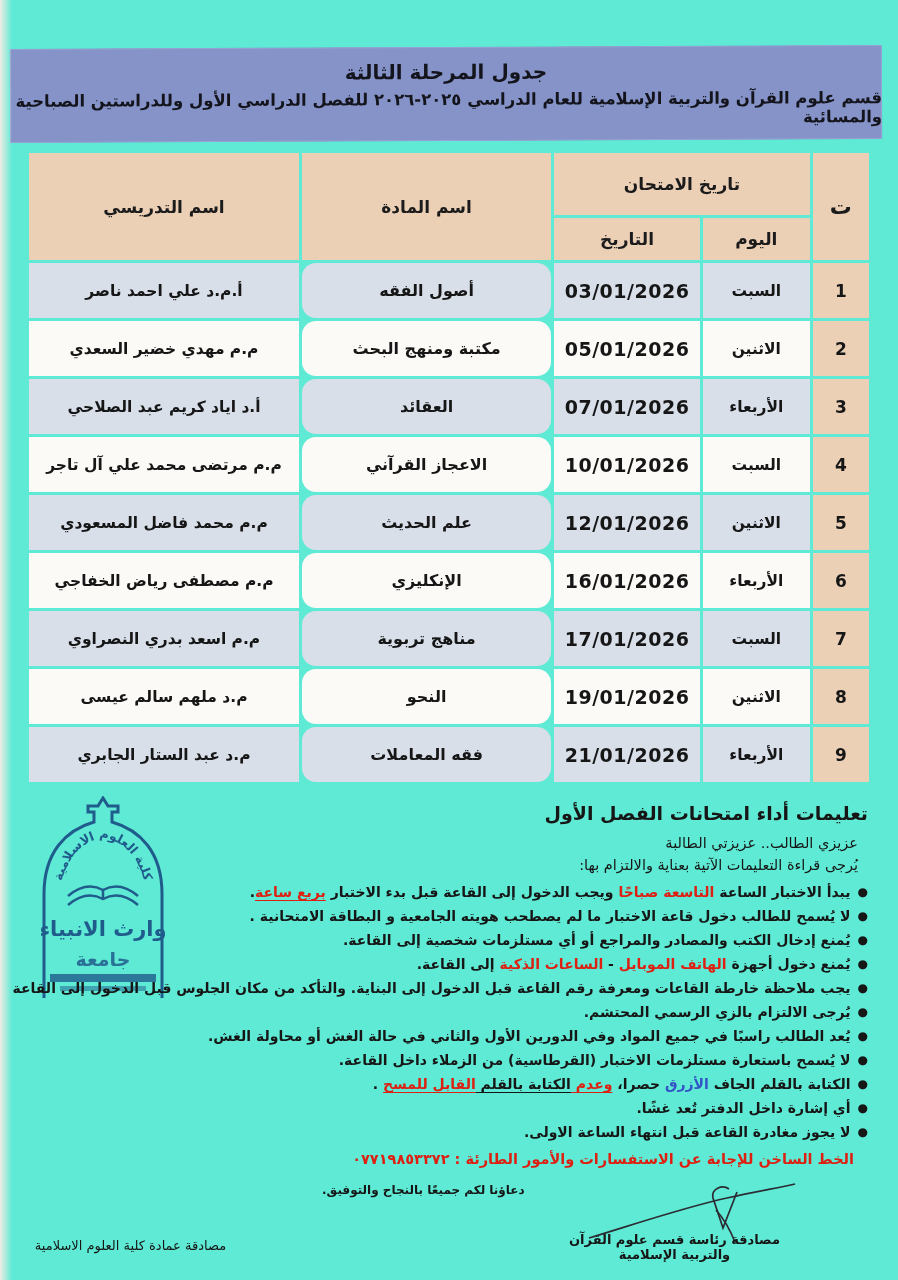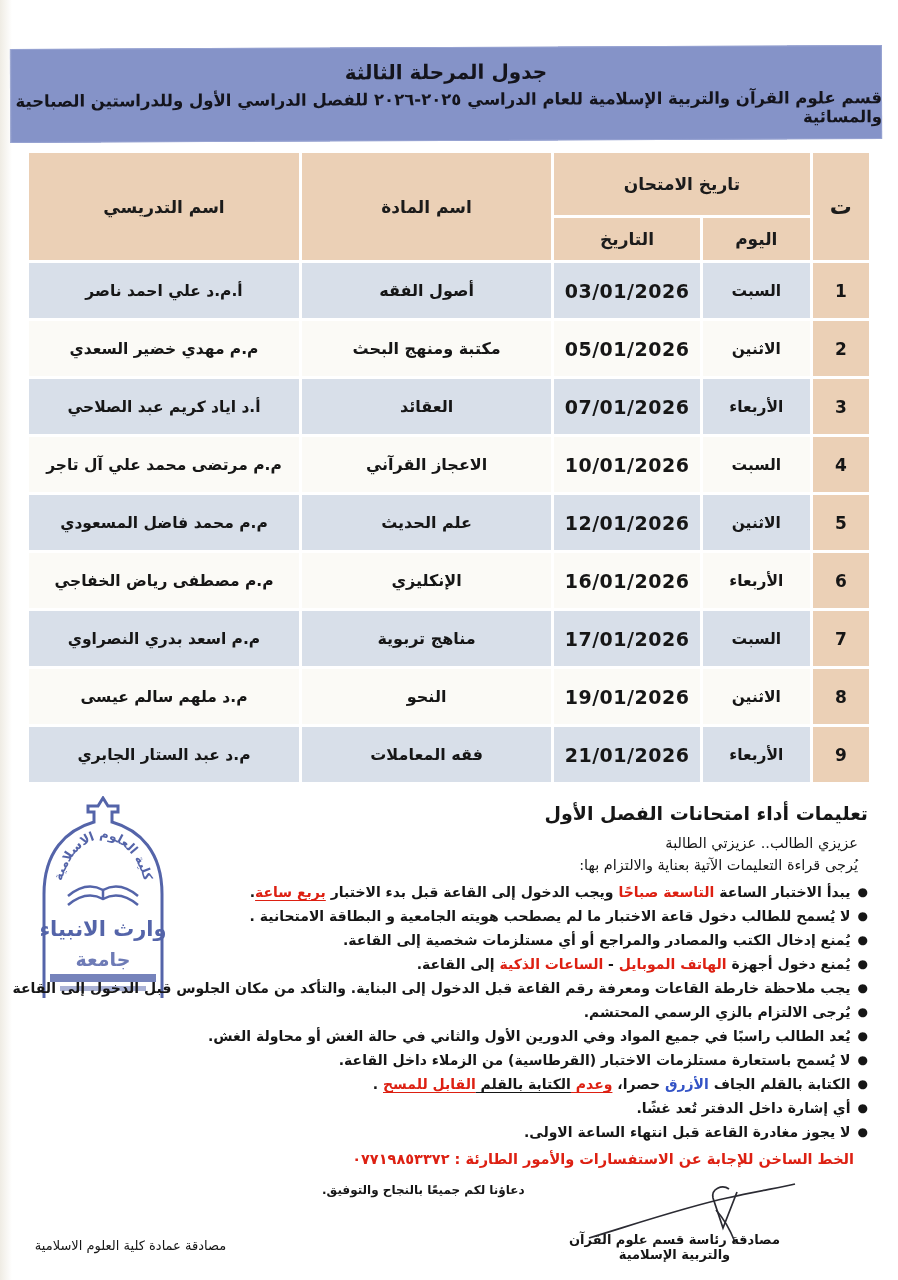--- a/index.html
+++ b/index.html
@@ -1,17 +1,17 @@
 <!DOCTYPE html>
 <html lang="ar" dir="rtl"><head>
 <meta charset="utf-8">
 <style>
   html,body{margin:0;padding:0;}
   body{background:#e8e4db;font-family:"DejaVu Sans", sans-serif;}
-  .page{position:relative;width:898px;height:1280px;background:#ffffff;overflow:hidden;
+  .page{position:relative;width:898px;height:1280px;background:#5eead4;overflow:hidden;
         direction:rtl;color:#161616;}
   .page::after{content:"";position:absolute;top:0;left:0;width:12px;height:100%;
         background:linear-gradient(to right,#efece4,rgba(247,244,238,0));pointer-events:none;}
 
   
   .band{position:absolute;left:10px;top:47px;width:872px;height:94px;background:#8593c8;
         transform:rotate(-0.25deg);display:flex;flex-direction:column;justify-content:center;
         align-items:center;gap:6px;box-shadow:0 0 0 1px #97a3d2 inset;}
   .band .t1{font-size:20px;font-weight:bold;color:#14141c;}
   .band .t2{font-size:16.5px;font-weight:bold;color:#14141c;}
@@ -23,21 +23,21 @@
   th.tan, td.tan{background:#ebd0b6;}
   tr.blue td{background:#d8dfe9;}
   tr.white td{background:#fbfaf6;}
   tr.blue td.tan, tr.white td.tan{background:#ebd0b6;}
   .h-top{height:62px;} .h-bot{height:42px;} .drow{height:55px;}
   th{font-weight:bold;font-size:17px;color:#1b1b1b;}
   th.idx{font-size:22px;}
   td.c-idx{font-weight:bold;font-size:17px;}
   td.c-day{font-weight:bold;font-size:15.5px;}
   td.c-date{font-weight:600;font-size:19px;direction:ltr;letter-spacing:.5px;}
-  td.c-subj{font-weight:bold;font-size:16px;}
+  td.c-subj{font-weight:bold;font-size:16px;border-radius:14px;}
   td.c-inst{font-weight:bold;font-size:15.5px;}
 
   
   .instr{position:absolute;right:30px;top:800px;width:842px;text-align:right;line-height:23px;}
   .instr .ititle{font-size:19px;font-weight:bold;line-height:27px;margin-bottom:6px;}
   .instr .plain{font-size:14.5px;font-weight:500;padding-right:10px;line-height:21.5px;}
   .bullets{margin-top:4px;}
   .bullet{white-space:nowrap;}
   .bullet .dot{font-size:12px;margin-left:7px;vertical-align:1px;}
   .seg{font-size:14px;font-weight:600;}

